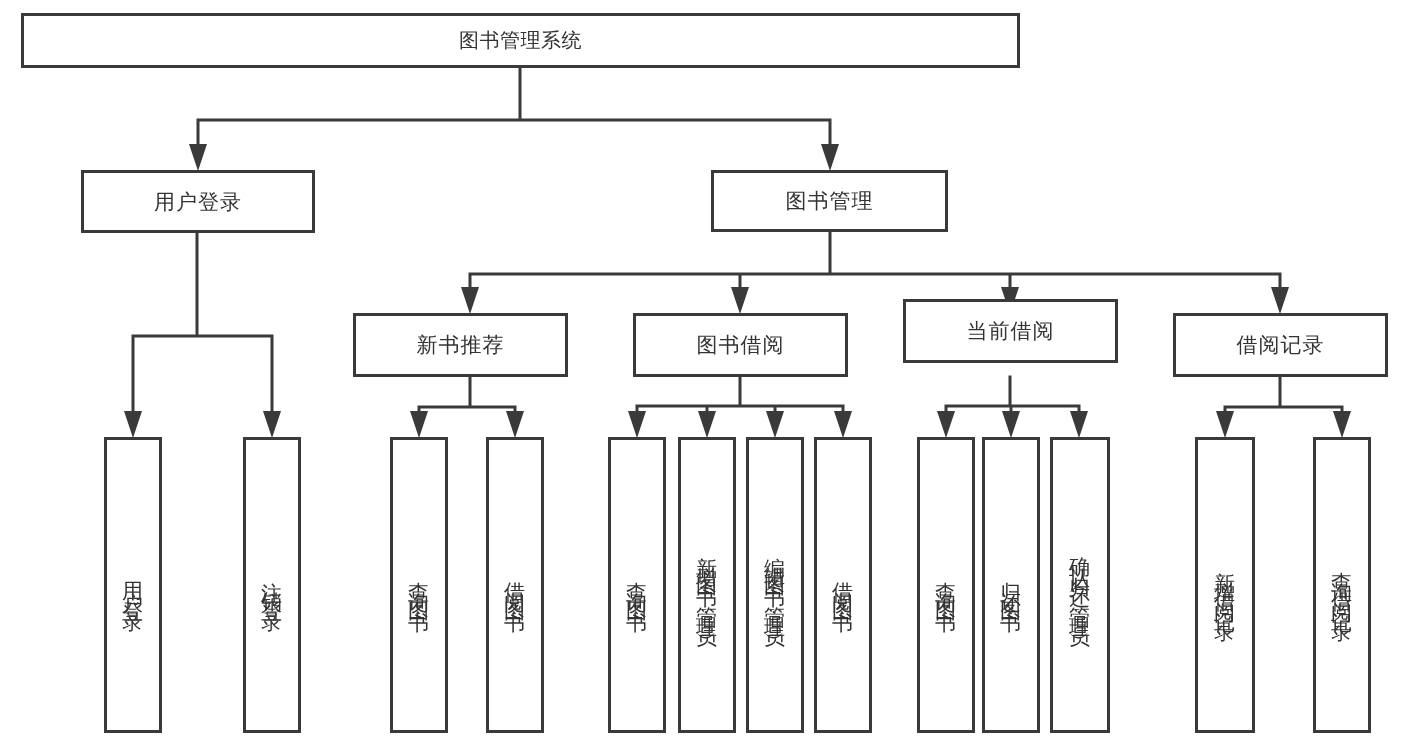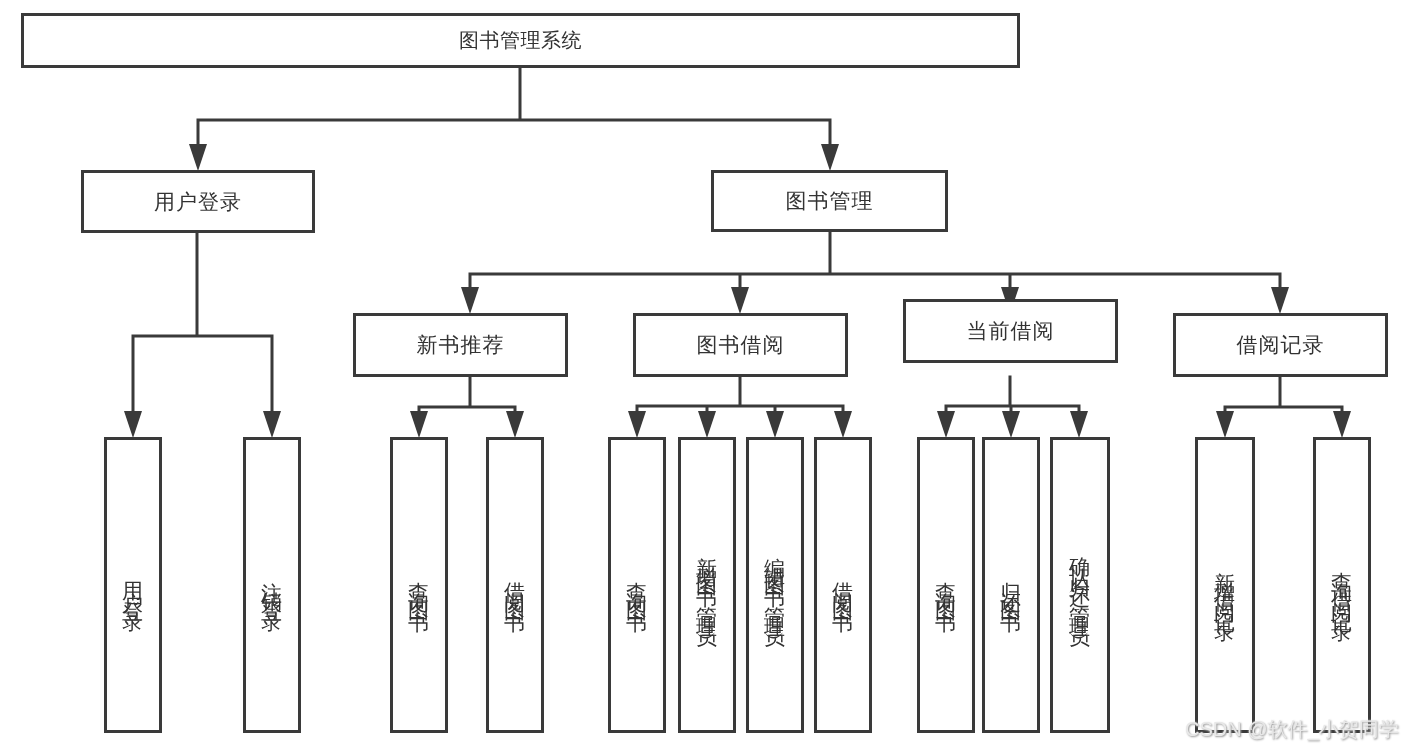--- a/index.html
+++ b/index.html
@@ -143,15 +143,14 @@
   <div class="node leaf" style="left:1050px;top:437px;width:60px;height:296px">
     <span>确认归还（管理员）</span>
   </div>
   <div class="node leaf" style="left:1195px;top:437px;width:60px;height:296px">
     <span>新增借阅记录</span>
   </div>
   <div class="node leaf" style="left:1313px;top:437px;width:58px;height:296px">
     <span>查询借阅记录</span>
   </div>
 
-  <div class="watermark">CSDN @软件_小贺同学</div>
 
 </div>
 
 </body></html>

